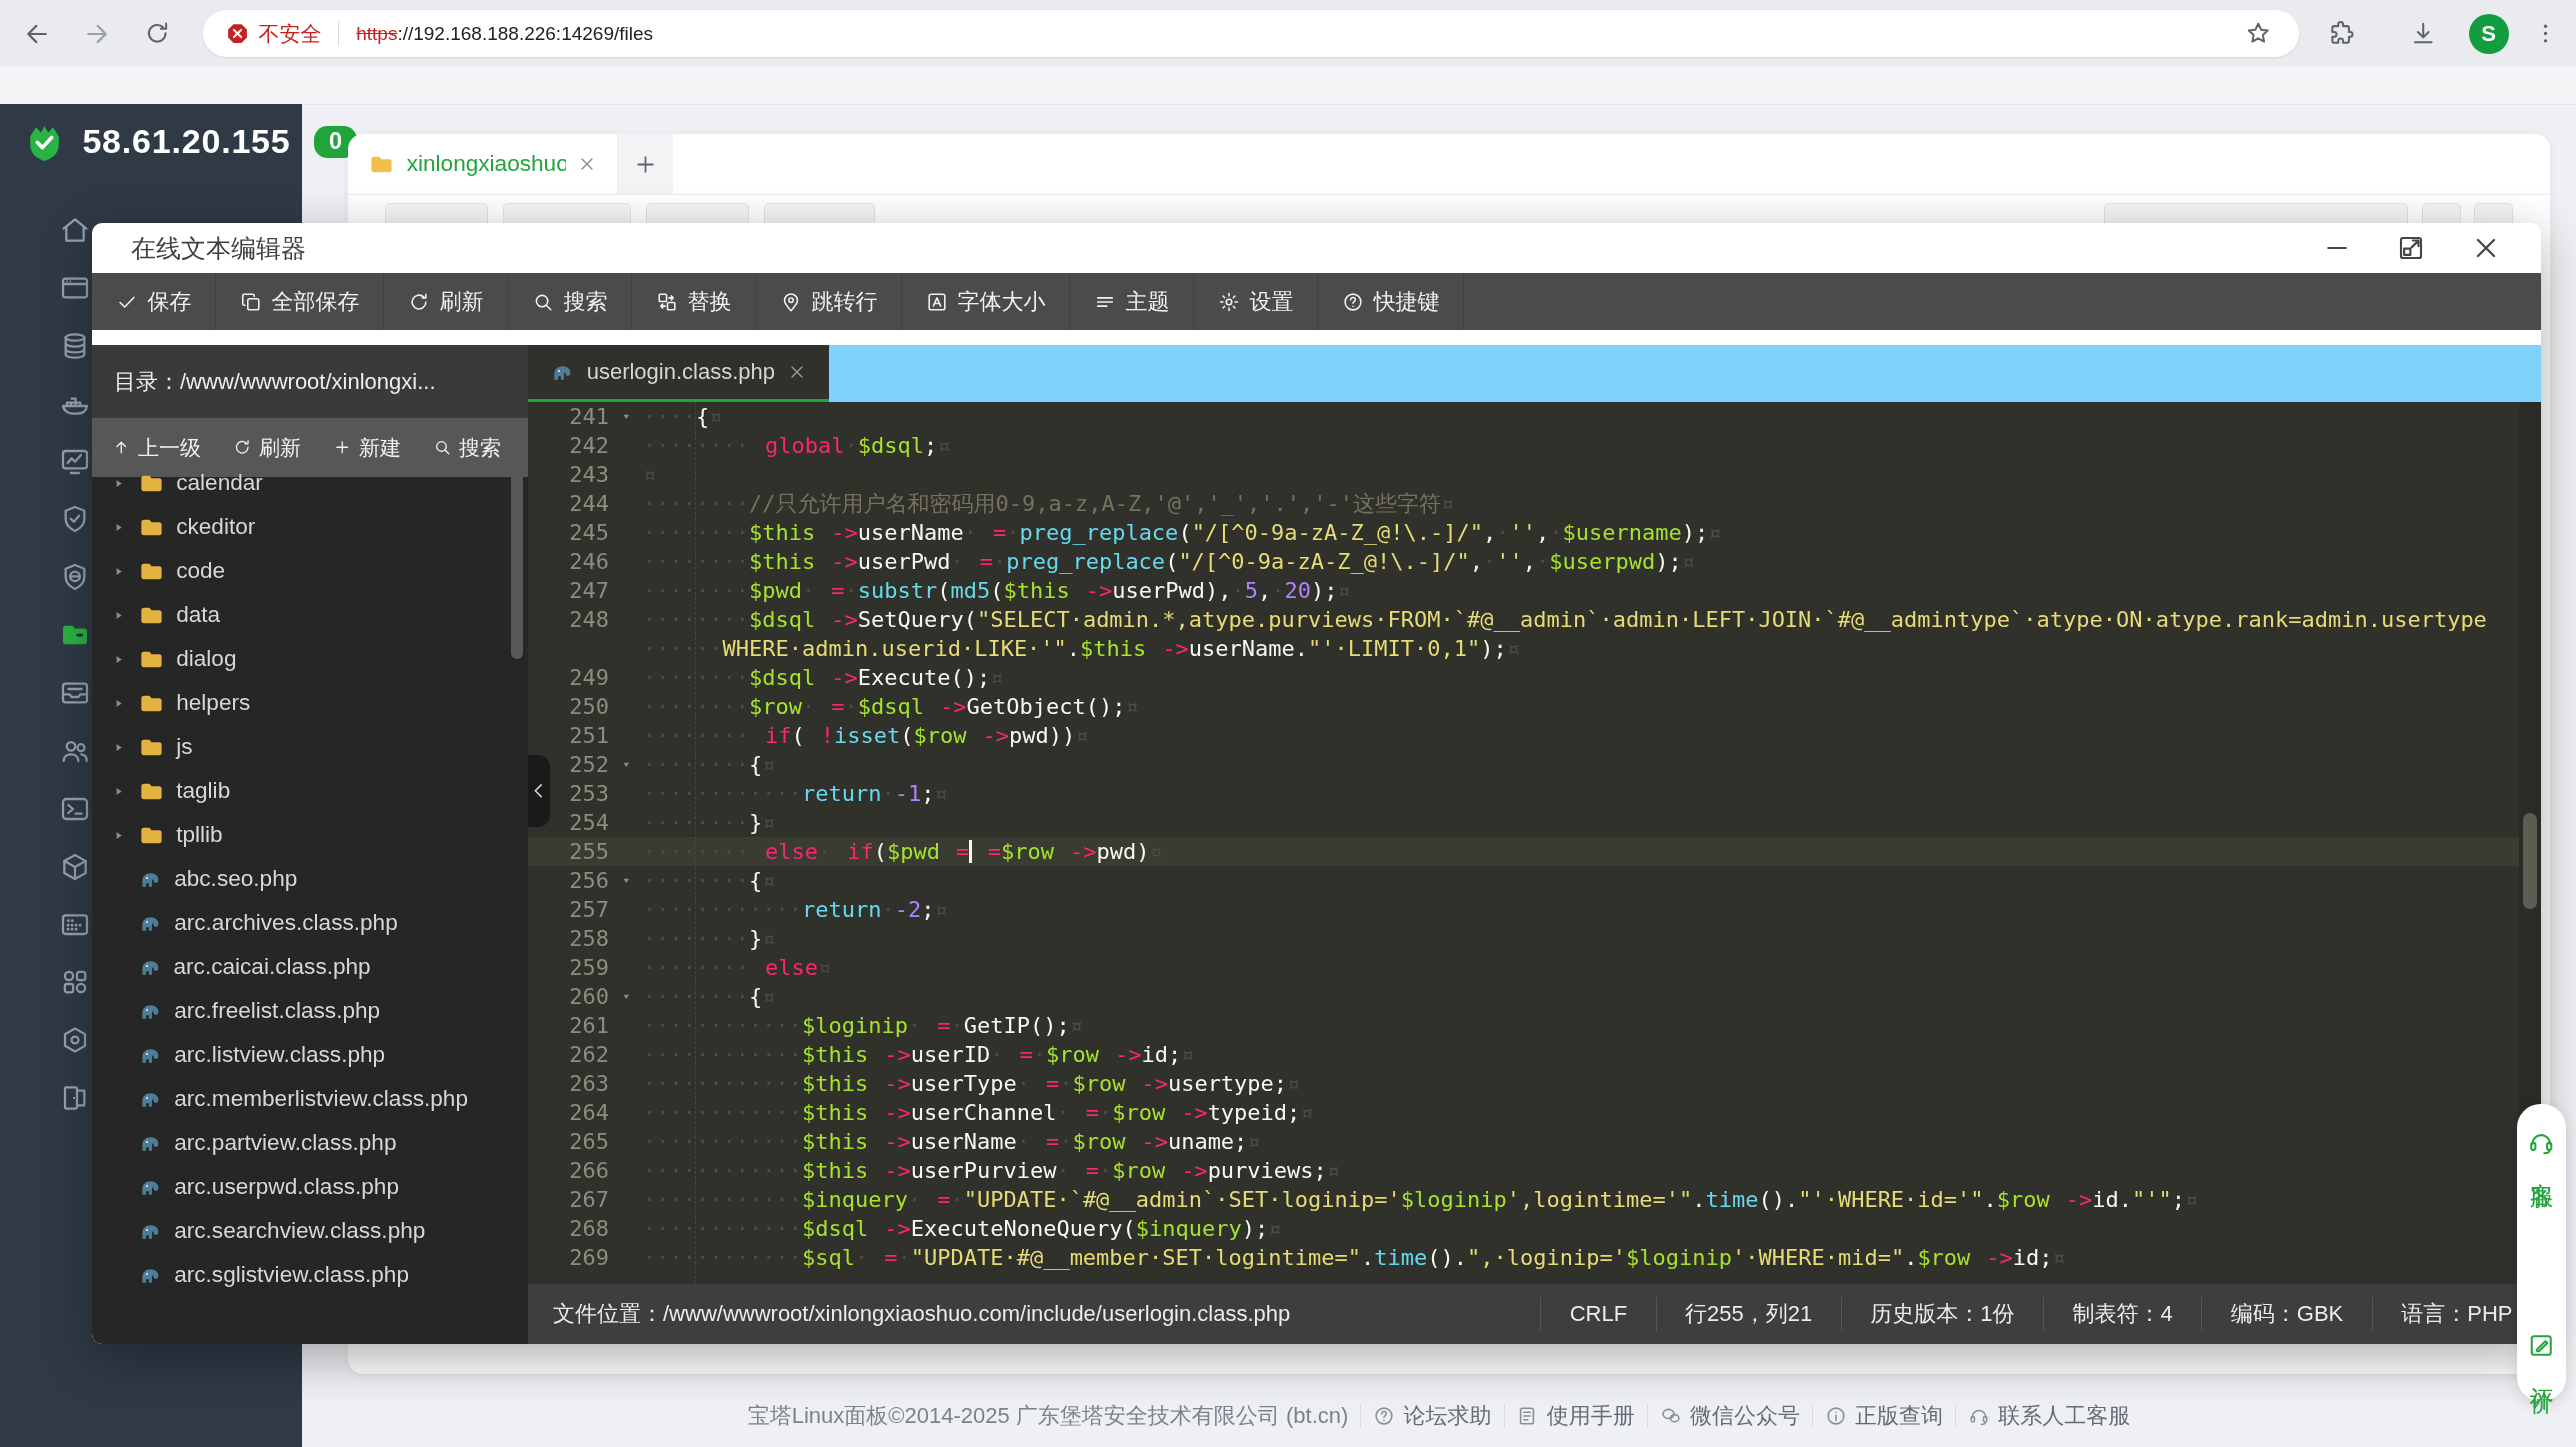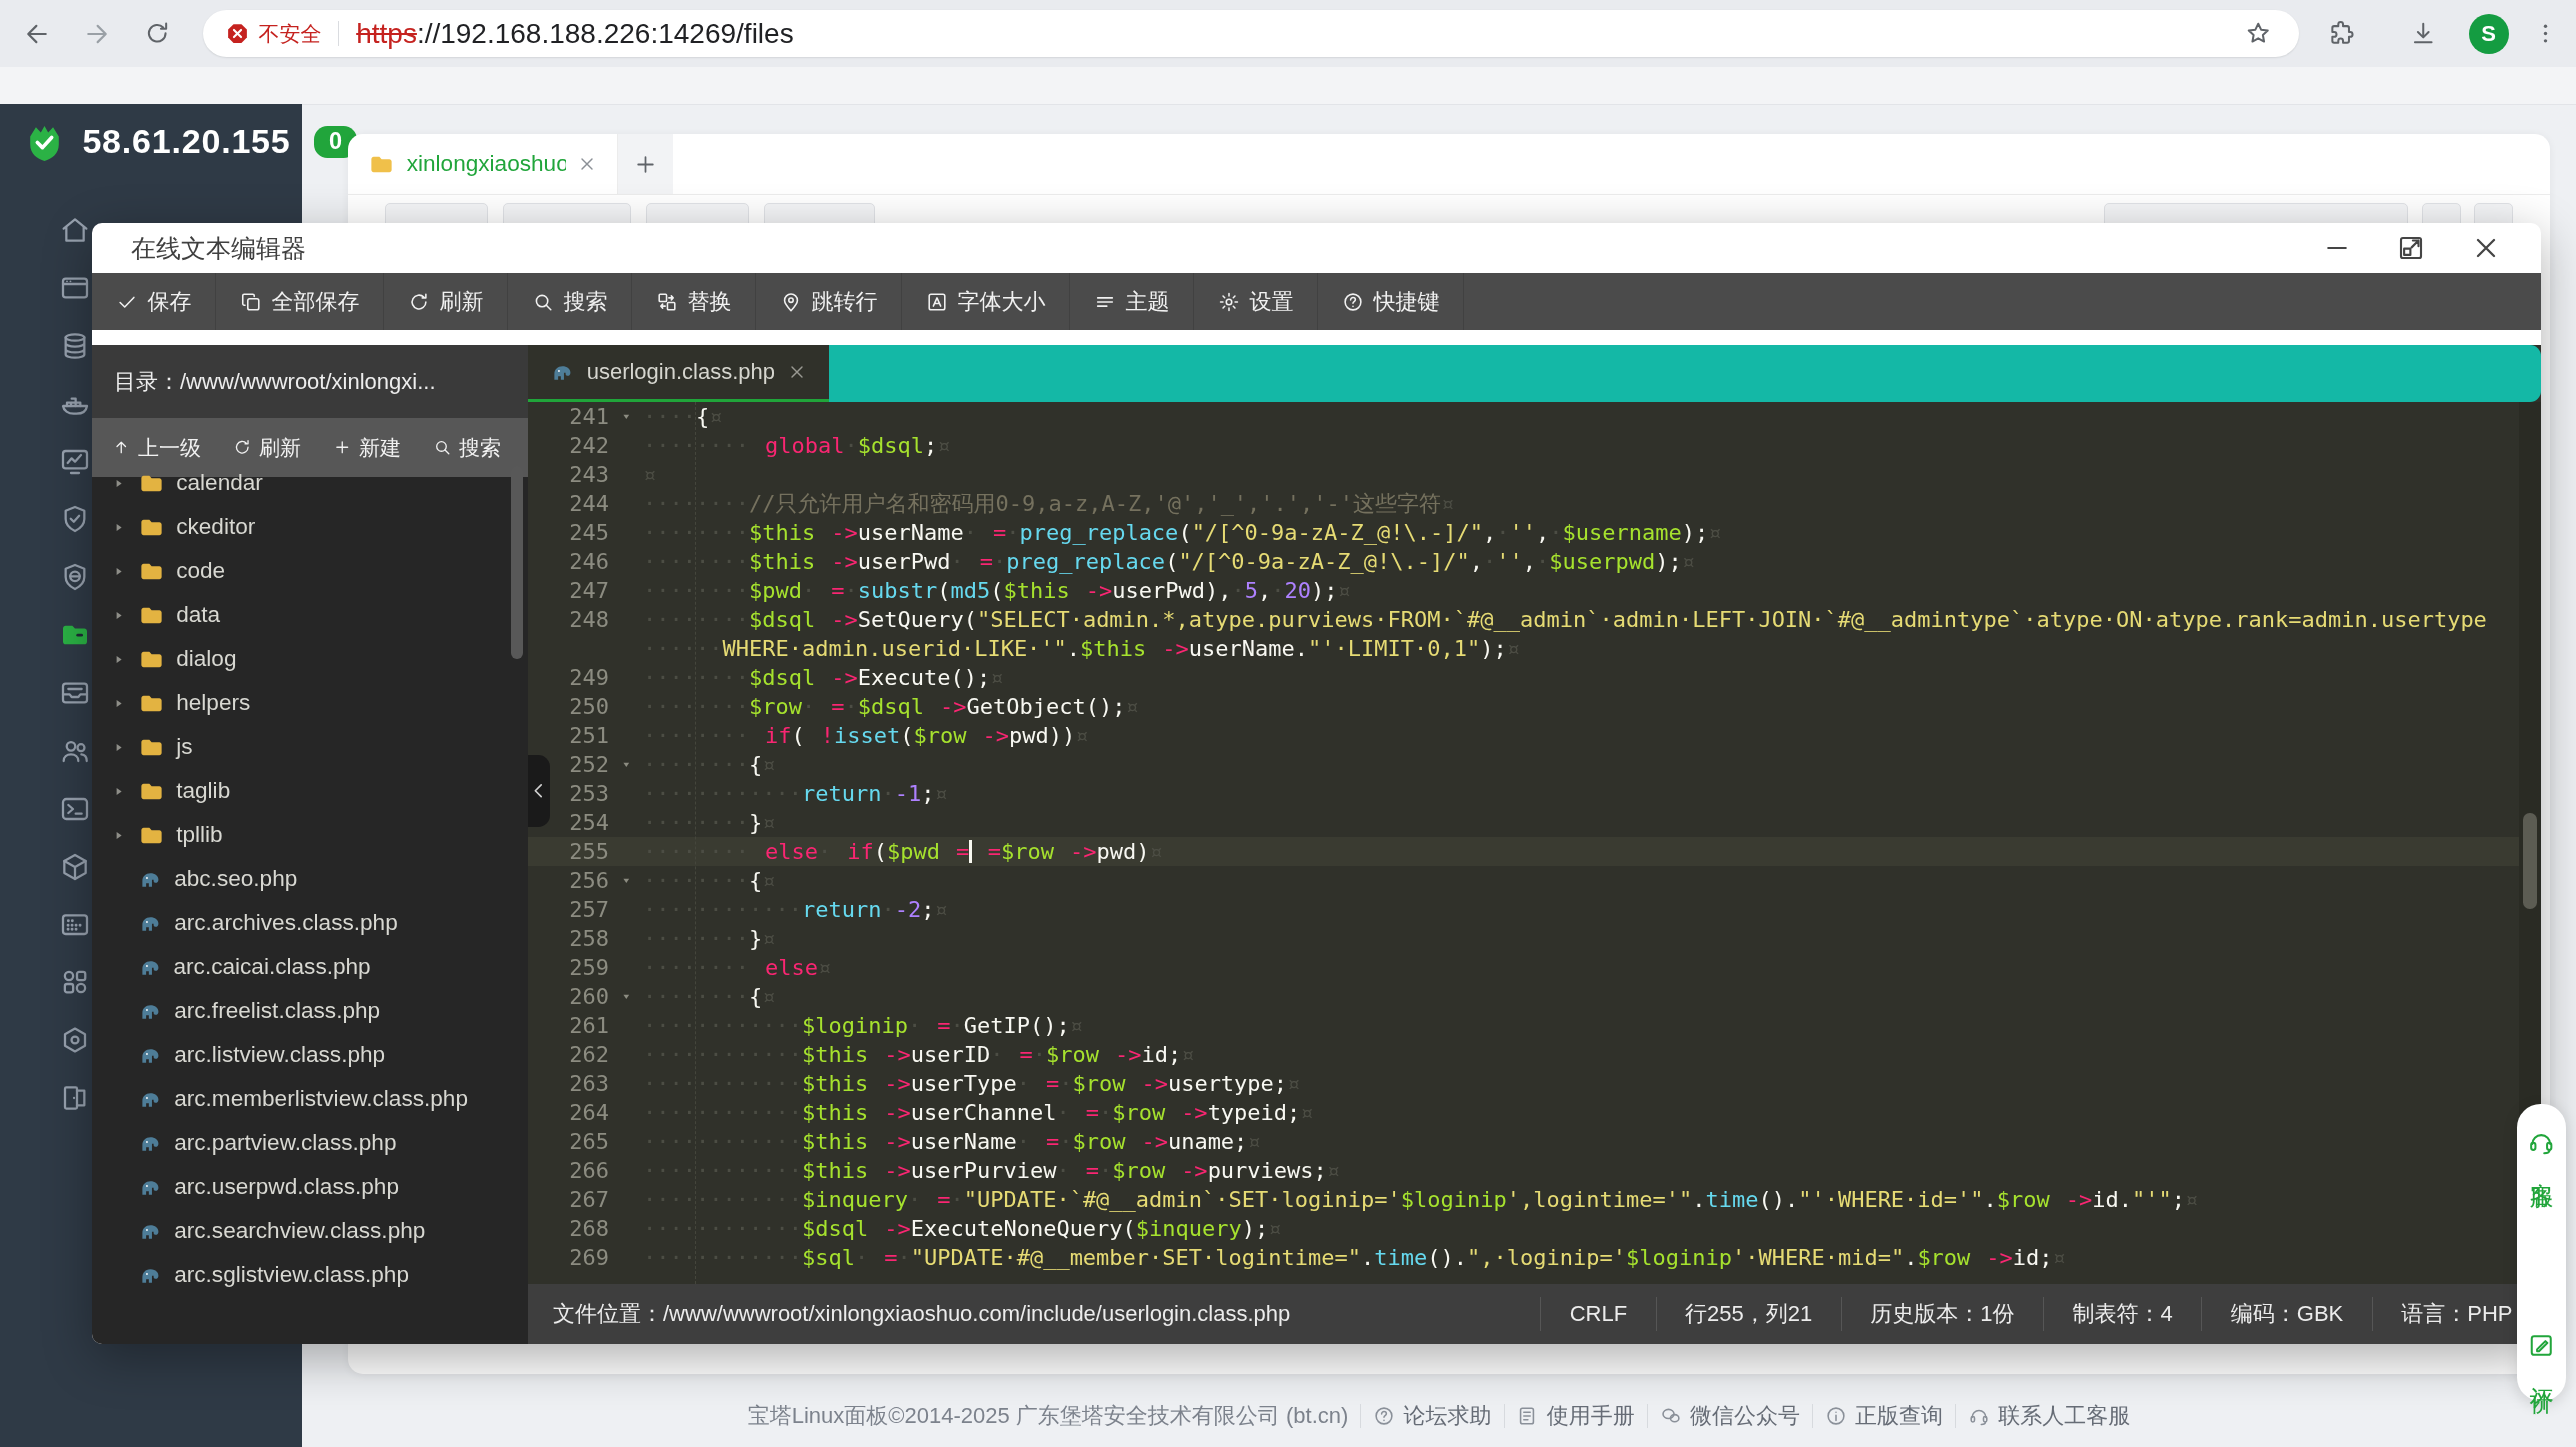--- a/index.html
+++ b/index.html
@@ -9,21 +9,21 @@
   .ic svg{width:100%;height:100%;fill:none;stroke:currentColor;stroke-width:1.7;stroke-linecap:round;stroke-linejoin:round;}
 
   
   .chrome{position:absolute;left:0;top:0;width:100%;height:67px;background:#e9ebef;display:flex;align-items:center;}
   .nav-btn{width:47px;height:47px;margin-left:13.4px;display:flex;align-items:center;justify-content:center;color:#5f6368;}
   .nav-btn.dim{color:#9aa0a6;}
   .omnibox{position:absolute;left:203px;top:10px;width:2052px;height:47px;background:#ffffff;border-radius:23.5px;
     display:flex;align-items:center;padding:0 22px;box-shadow:0 0.8px 1.7px rgba(60,64,67,.15);}
   .sec-badge{display:flex;align-items:center;gap:8.4px;color:#c5221f;font-size:21px;}
   .omni-sep{width:0.8px;height:25px;background:#dadce0;margin:0 17px;}
-  .url{font-size:28px;color:#202124;white-space:nowrap;}
+  .url{font-size:19px;color:#202124;white-space:nowrap;}
   .url .https{color:#c5221f;text-decoration:line-through;}
   .chrome-right{position:absolute;right:0;top:0;height:67px;display:flex;align-items:center;gap:22px;padding-right:6.7px;}
   .avatar{width:40px;height:40px;border-radius:50%;background:#149c41;color:#fff;display:flex;align-items:center;justify-content:center;
     font-size:22px;font-weight:bold;}
   .subbar{position:absolute;left:0;top:67px;width:100%;height:37px;background:#f3f4f6;border-bottom:0.8px solid #e2e4e8;}
 
   
   .sidebar{position:absolute;left:0;top:104px;width:302px;bottom:0;background:#2f3a46;}
   .side-head{display:flex;align-items:center;padding:13.4px 0 0 20px;}
   .side-ip{margin-left:13.4px;color:#fff;font-size:34px;font-weight:bold;letter-spacing:0.8px;}
@@ -58,21 +58,21 @@
   .t-act{display:flex;align-items:center;gap:7.5px;}
   .t-list{position:absolute;left:0;right:0;top:116px;bottom:0;overflow:hidden;}
   .t-item{height:44px;display:flex;align-items:center;padding-left:18.5px;color:#d8d8d2;font-size:22.6px;white-space:nowrap;}
   .t-caret{width:27px;height:17px;color:#8e8e88;display:flex;align-items:center;}
   .t-thumb{position:absolute;right:5px;top:121px;width:11.7px;height:193px;background:#585858;border-radius:5.9px;}
 
   .handle{position:absolute;left:436px;top:532px;width:22px;height:72px;background:#1a1a1a;border-radius:0 11.7px 11.7px 0;
     color:#d0d0d0;display:flex;align-items:center;justify-content:center;z-index:6;}
 
   .ed{position:absolute;left:436px;top:122px;right:0;bottom:60px;background:#30312a;}
-  .ed-tabs{height:57px;background:#14b8a6;display:flex;border-radius:11px;}
+  .ed-tabs{height:57px;background:#7dd3fc;display:flex;}
   .ed-tab{display:flex;align-items:center;gap:11.7px;padding:0 22px;background:#30312a;border-bottom:3.4px solid #20a53a;
     color:#d6d6cf;font-size:22px;}
   .code{position:absolute;left:0;right:22px;top:57px;bottom:0;overflow:hidden;
     font-family:"DejaVu Sans Mono",monospace;font-size:22px;}
   .guide{position:absolute;left:167px;top:0;bottom:0;border-left:0.8px dashed #45463c;pointer-events:none;}
   .row{display:flex;height:29px;line-height:29px;white-space:pre;}
   .row.active{background:#3a3b31;}
   .ln{width:81px;text-align:right;color:#8c8c81;flex:none;}
   .fold{width:34px;flex:none;display:flex;align-items:center;justify-content:center;color:#8c8c81;}
   .ct{flex:none;}

